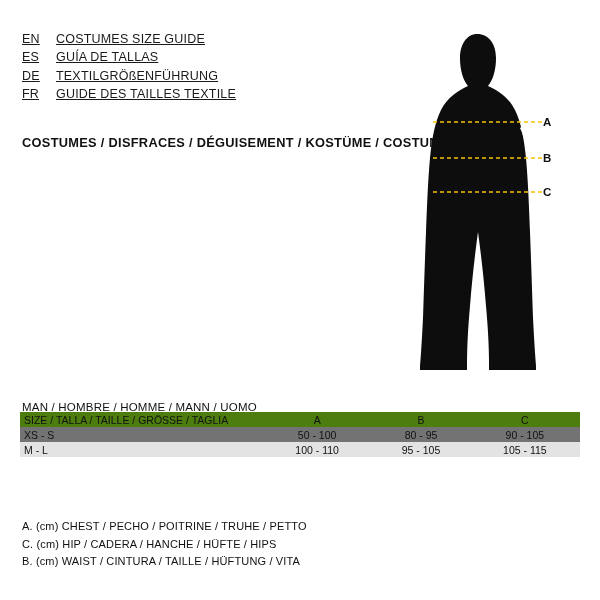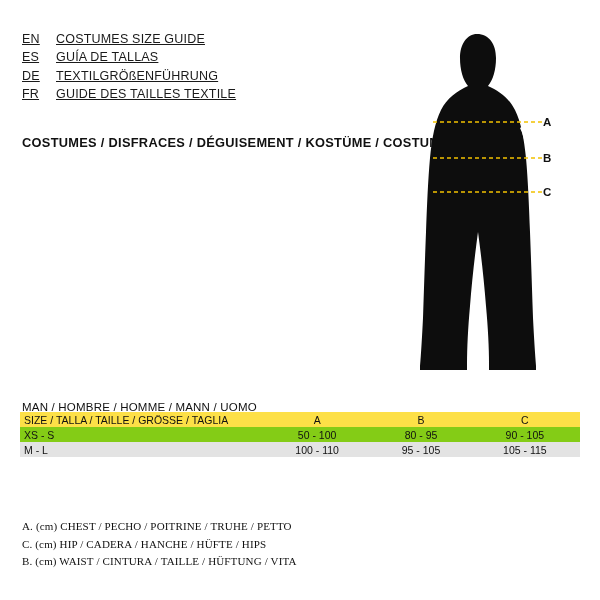--- a/index.html
+++ b/index.html
@@ -104,39 +104,38 @@
     font-weight: normal;
     text-align: center;
     vertical-align: middle;
   }
   table.size-table th.col-size, table.size-table td.col-size {
     text-align: left;
     padding-left: 4px;
     width: 238px;
   }
   table.size-table tr.header-row {
-    background: #fde047;
+    background: #4d7c0f;
   }
   table.size-table tr.row-alt {
     background: #e3e3e3;
   }
   table.size-table tr.row-plain {
-    background: #84cc16;
+    background: #737373;
   }
 
   
   .legend {
     position: absolute;
     left: 22px;
     top: 518px;
     font-size: 11px;
     line-height: 17.5px;
     letter-spacing: 0.15px;
     color: #111111;
-    font-family: Liberation Serif, serif;
   }
 </style>
 </head>
 <body>
 
 <div class="page">
 
   <div class="lang-block">
     <div class="lang-row">
       <span class="lang-code">EN</span>

